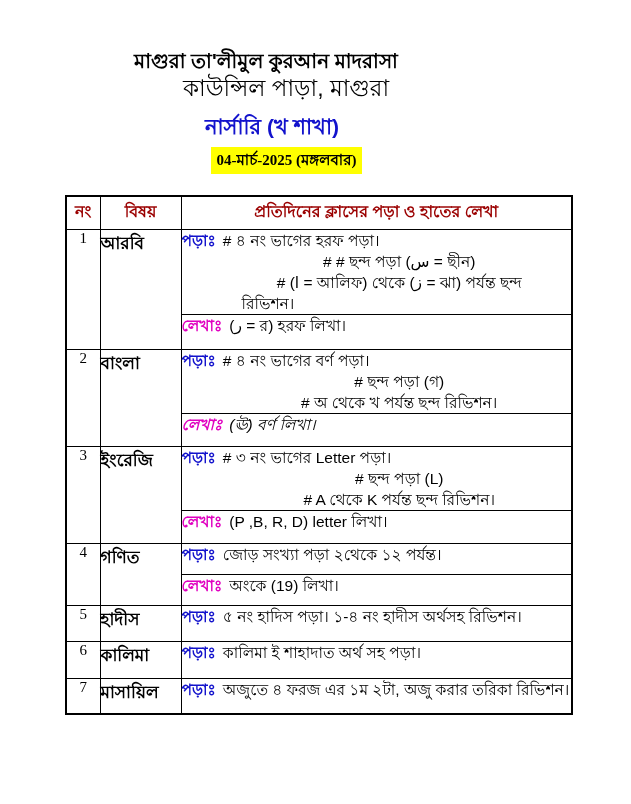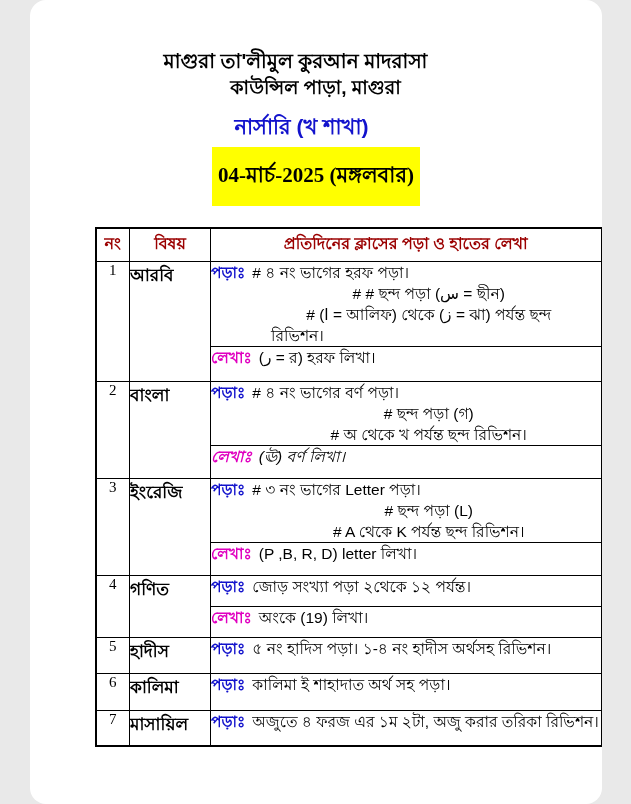--- a/index.html
+++ b/index.html
@@ -1,51 +1,50 @@
 <!DOCTYPE html>
 <html style="--header_red: #9b0000; --blue: #1212cc; --magenta: #e000c0; --highlight_yellow: #ffff00; --text_black: #000000;"><head>
 <meta charset="utf-8">
 <style>
   html,body{margin:0;padding:0;background:#e9e9e9;}
   .page{
     position:relative;
-    width:572px;height:804px;
+    width:631px;height:804px;
     background:#ffffff;
     margin:0 auto;
     font-family:"Liberation Sans","DejaVu Sans",sans-serif;
     color:var(--text_black,#000);
     overflow:hidden;
     box-sizing:border-box;
-    border-radius:16px;
   }
   
   .header{
     width:532px;
     padding-top:48px;
     text-align:center;
   }
   .inst{font-size:20px;font-weight:bold;line-height:27px;}
-  .addr{font-size:19px;font-weight:bold;line-height:26px;margin-left:40px;}
+  .addr{font-size:23px;font-weight:normal;line-height:26px;margin-left:40px;}
   .phones{
     font-family:"Liberation Serif","DejaVu Serif",serif;
     font-size:20px;font-weight:bold;line-height:26px;letter-spacing:.5px;
   }
   .class-title{
     margin-top:12px;
     font-size:21px;font-weight:bold;line-height:28px;
     color:var(--blue,#1010cc);
     padding-left:12px;
   }
   .date-wrap{margin-top:6px;}
   .date-badge{
     display:inline-block;
     background:var(--highlight_yellow,#ffff00);
     font-family:"Liberation Serif","DejaVu Serif",serif;
-    font-size:21px;font-weight:bold;
-    padding:12px 6px;
+    font-size:15px;font-weight:bold;
+    padding:1px 6px;
     margin-left:41px;
   }
   
   table.hw{
     border-collapse:collapse;
     table-layout:fixed;
     width:508px;
     margin:21px 0 0 65px;
     border:2px solid #000;
   }

